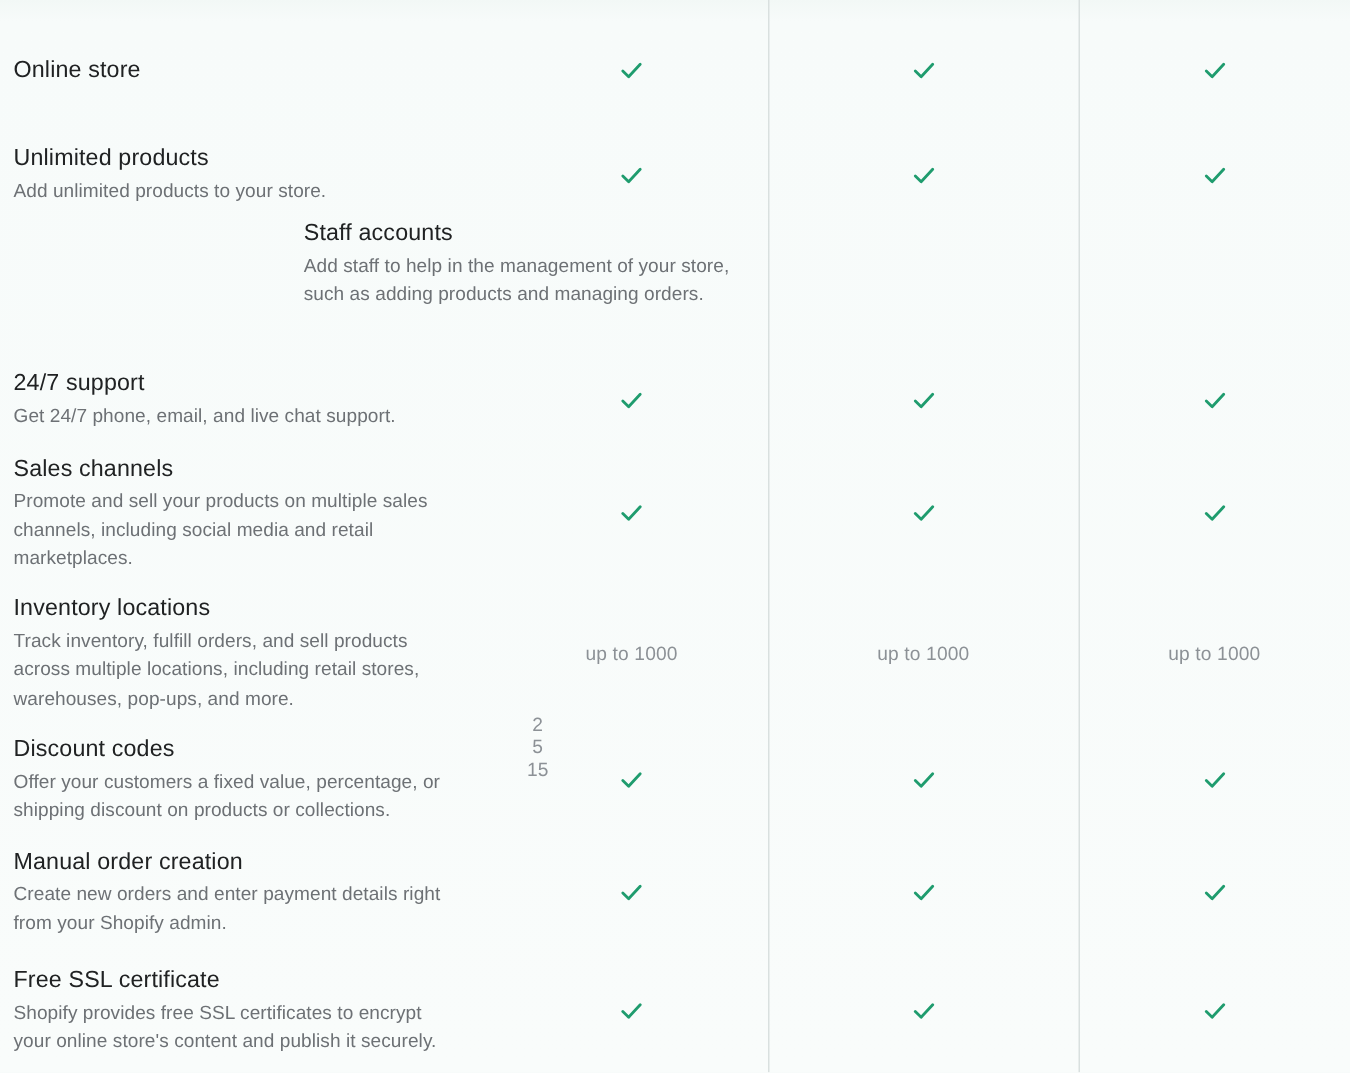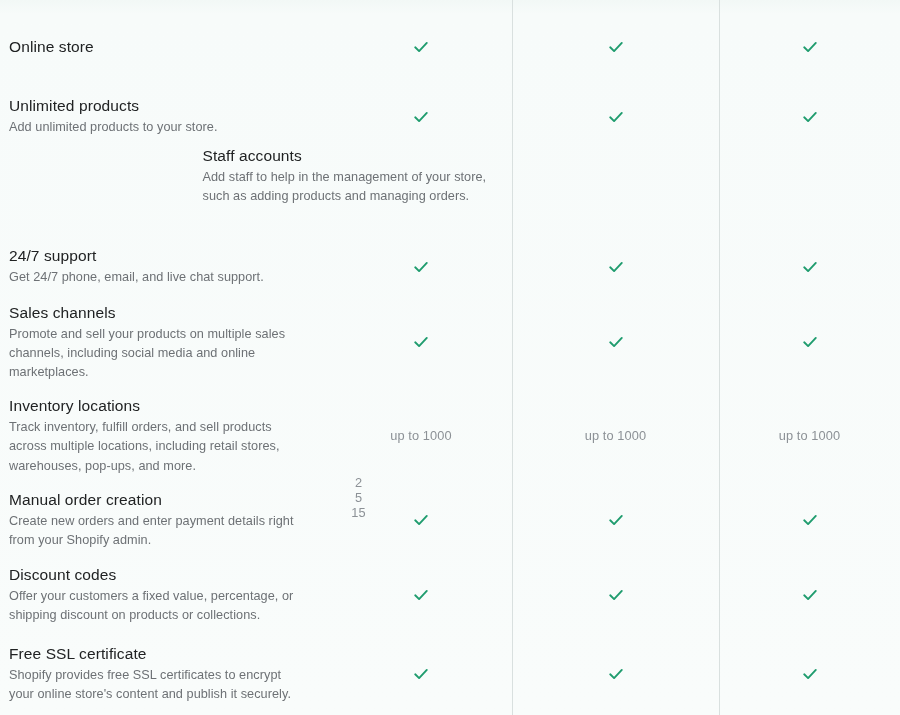--- a/index.html
+++ b/index.html
@@ -188,21 +188,21 @@
         </div>
         <div class="plan-cell c3">
           <svg class="check-icon" viewBox="0 0 16 16" fill="none" xmlns="http://www.w3.org/2000/svg">
             <path d="M2.2 8.3 L6.1 12.1 L13.8 3.9" stroke="#1f9c6e" stroke-width="1.9" stroke-linecap="round" stroke-linejoin="round"></path>
           </svg>
         </div>
       </div>
       <div class="feature-row r4">
         <div class="feature-cell">
           <div class="feature-title">Sales channels</div>
-          <div class="feature-desc">Promote and sell your products on multiple sales channels, including social media and online marketplaces.</div>
+          <div class="feature-desc">Promote and sell your products on multiple sales channels, including social media and retail marketplaces.</div>
         </div>
         <div class="plan-cell c1">
           <svg class="check-icon" viewBox="0 0 16 16" fill="none" xmlns="http://www.w3.org/2000/svg">
             <path d="M2.2 8.3 L6.1 12.1 L13.8 3.9" stroke="#1f9c6e" stroke-width="1.9" stroke-linecap="round" stroke-linejoin="round"></path>
           </svg>
         </div>
         <div class="plan-cell c2">
           <svg class="check-icon" viewBox="0 0 16 16" fill="none" xmlns="http://www.w3.org/2000/svg">
             <path d="M2.2 8.3 L6.1 12.1 L13.8 3.9" stroke="#1f9c6e" stroke-width="1.9" stroke-linecap="round" stroke-linejoin="round"></path>
           </svg>
@@ -221,20 +221,41 @@
         <div class="plan-cell c1">
           <span class="plan-value">up to 1000</span>
         </div>
         <div class="plan-cell c2">
           <span class="plan-value">up to 1000</span>
         </div>
         <div class="plan-cell c3">
           <span class="plan-value">up to 1000</span>
         </div>
       </div>
+      <div class="feature-row r7">
+        <div class="feature-cell">
+          <div class="feature-title">Discount codes</div>
+          <div class="feature-desc">Offer your customers a fixed value, percentage, or shipping discount on products or collections.</div>
+        </div>
+        <div class="plan-cell c1">
+          <svg class="check-icon" viewBox="0 0 16 16" fill="none" xmlns="http://www.w3.org/2000/svg">
+            <path d="M2.2 8.3 L6.1 12.1 L13.8 3.9" stroke="#1f9c6e" stroke-width="1.9" stroke-linecap="round" stroke-linejoin="round"></path>
+          </svg>
+        </div>
+        <div class="plan-cell c2">
+          <svg class="check-icon" viewBox="0 0 16 16" fill="none" xmlns="http://www.w3.org/2000/svg">
+            <path d="M2.2 8.3 L6.1 12.1 L13.8 3.9" stroke="#1f9c6e" stroke-width="1.9" stroke-linecap="round" stroke-linejoin="round"></path>
+          </svg>
+        </div>
+        <div class="plan-cell c3">
+          <svg class="check-icon" viewBox="0 0 16 16" fill="none" xmlns="http://www.w3.org/2000/svg">
+            <path d="M2.2 8.3 L6.1 12.1 L13.8 3.9" stroke="#1f9c6e" stroke-width="1.9" stroke-linecap="round" stroke-linejoin="round"></path>
+          </svg>
+        </div>
+      </div>
       <div class="feature-row r6">
         <div class="feature-cell">
           <div class="feature-title">Manual order creation</div>
           <div class="feature-desc">Create new orders and enter payment details right from your Shopify admin.</div>
         </div>
         <div class="plan-cell c1">
           <svg class="check-icon" viewBox="0 0 16 16" fill="none" xmlns="http://www.w3.org/2000/svg">
             <path d="M2.2 8.3 L6.1 12.1 L13.8 3.9" stroke="#1f9c6e" stroke-width="1.9" stroke-linecap="round" stroke-linejoin="round"></path>
           </svg>
         </div>
@@ -242,41 +263,20 @@
           <svg class="check-icon" viewBox="0 0 16 16" fill="none" xmlns="http://www.w3.org/2000/svg">
             <path d="M2.2 8.3 L6.1 12.1 L13.8 3.9" stroke="#1f9c6e" stroke-width="1.9" stroke-linecap="round" stroke-linejoin="round"></path>
           </svg>
         </div>
         <div class="plan-cell c3">
           <svg class="check-icon" viewBox="0 0 16 16" fill="none" xmlns="http://www.w3.org/2000/svg">
             <path d="M2.2 8.3 L6.1 12.1 L13.8 3.9" stroke="#1f9c6e" stroke-width="1.9" stroke-linecap="round" stroke-linejoin="round"></path>
           </svg>
         </div>
       </div>
-      <div class="feature-row r7">
-        <div class="feature-cell">
-          <div class="feature-title">Discount codes</div>
-          <div class="feature-desc">Offer your customers a fixed value, percentage, or shipping discount on products or collections.</div>
-        </div>
-        <div class="plan-cell c1">
-          <svg class="check-icon" viewBox="0 0 16 16" fill="none" xmlns="http://www.w3.org/2000/svg">
-            <path d="M2.2 8.3 L6.1 12.1 L13.8 3.9" stroke="#1f9c6e" stroke-width="1.9" stroke-linecap="round" stroke-linejoin="round"></path>
-          </svg>
-        </div>
-        <div class="plan-cell c2">
-          <svg class="check-icon" viewBox="0 0 16 16" fill="none" xmlns="http://www.w3.org/2000/svg">
-            <path d="M2.2 8.3 L6.1 12.1 L13.8 3.9" stroke="#1f9c6e" stroke-width="1.9" stroke-linecap="round" stroke-linejoin="round"></path>
-          </svg>
-        </div>
-        <div class="plan-cell c3">
-          <svg class="check-icon" viewBox="0 0 16 16" fill="none" xmlns="http://www.w3.org/2000/svg">
-            <path d="M2.2 8.3 L6.1 12.1 L13.8 3.9" stroke="#1f9c6e" stroke-width="1.9" stroke-linecap="round" stroke-linejoin="round"></path>
-          </svg>
-        </div>
-      </div>
       <div class="feature-row r8">
         <div class="feature-cell">
           <div class="feature-title">Free SSL certificate</div>
           <div class="feature-desc">Shopify provides free SSL certificates to encrypt your online store's content and publish it securely.</div>
         </div>
         <div class="plan-cell c1">
           <svg class="check-icon" viewBox="0 0 16 16" fill="none" xmlns="http://www.w3.org/2000/svg">
             <path d="M2.2 8.3 L6.1 12.1 L13.8 3.9" stroke="#1f9c6e" stroke-width="1.9" stroke-linecap="round" stroke-linejoin="round"></path>
           </svg>
         </div>

